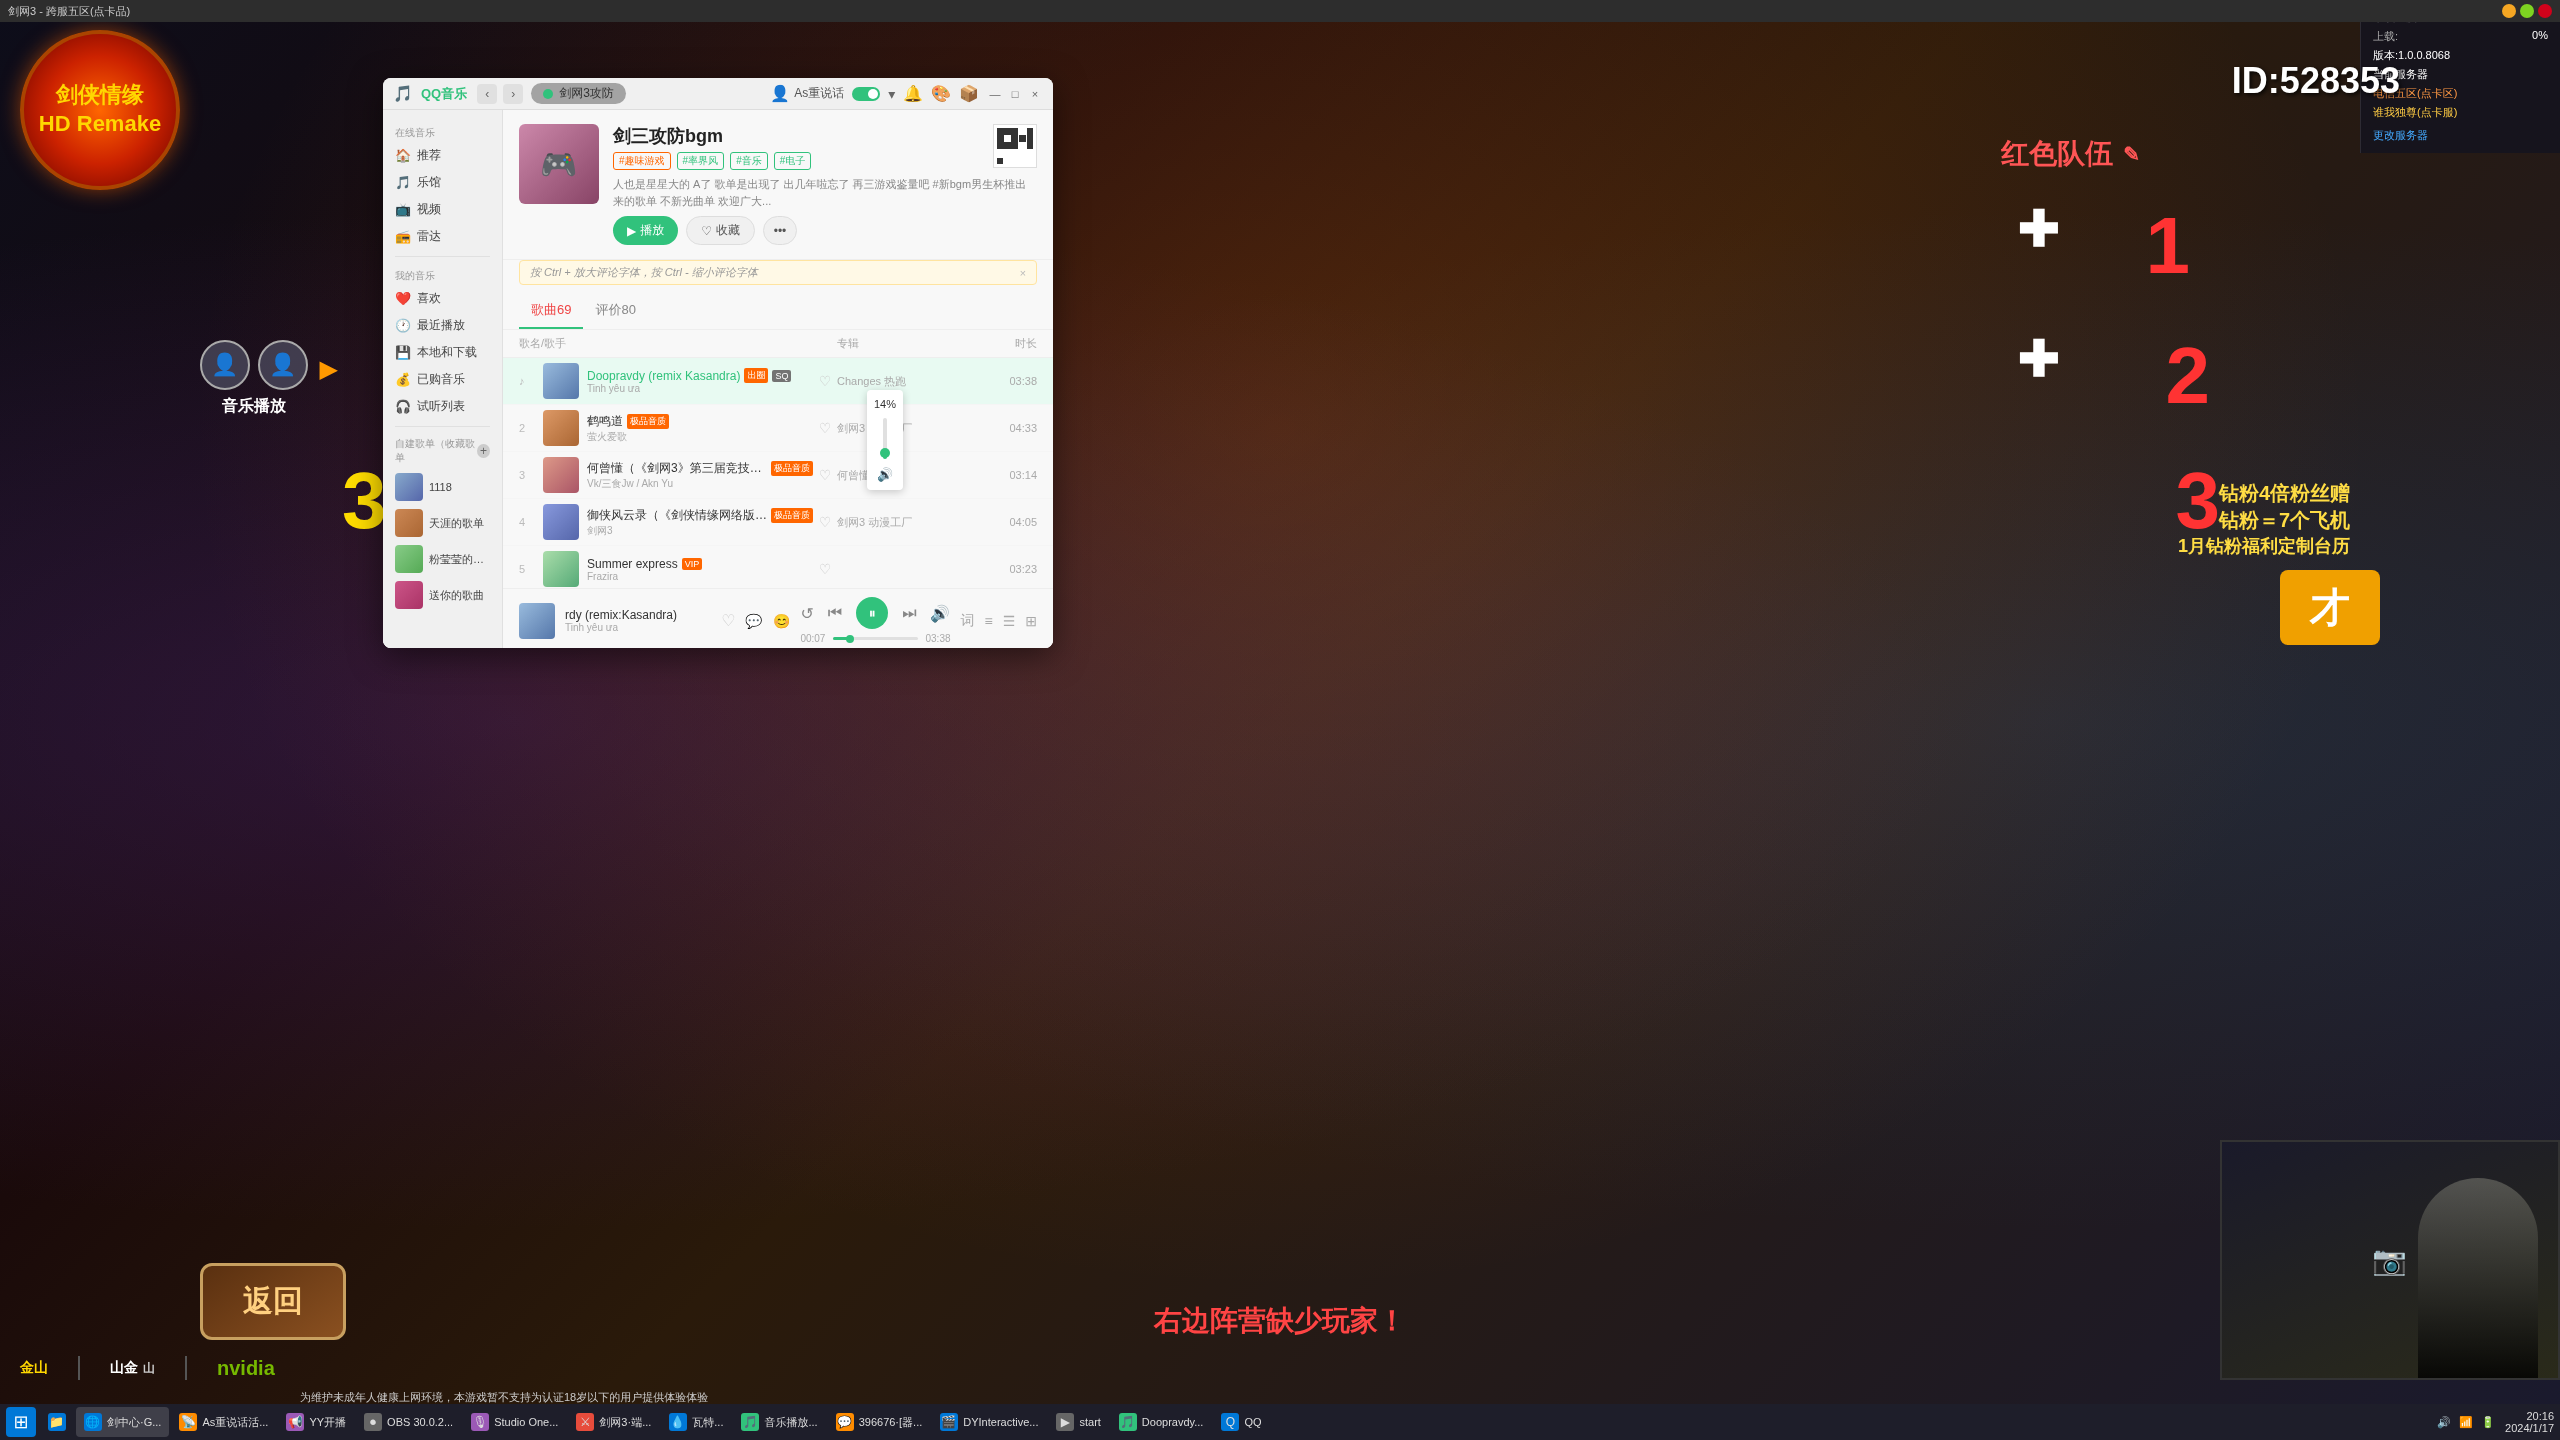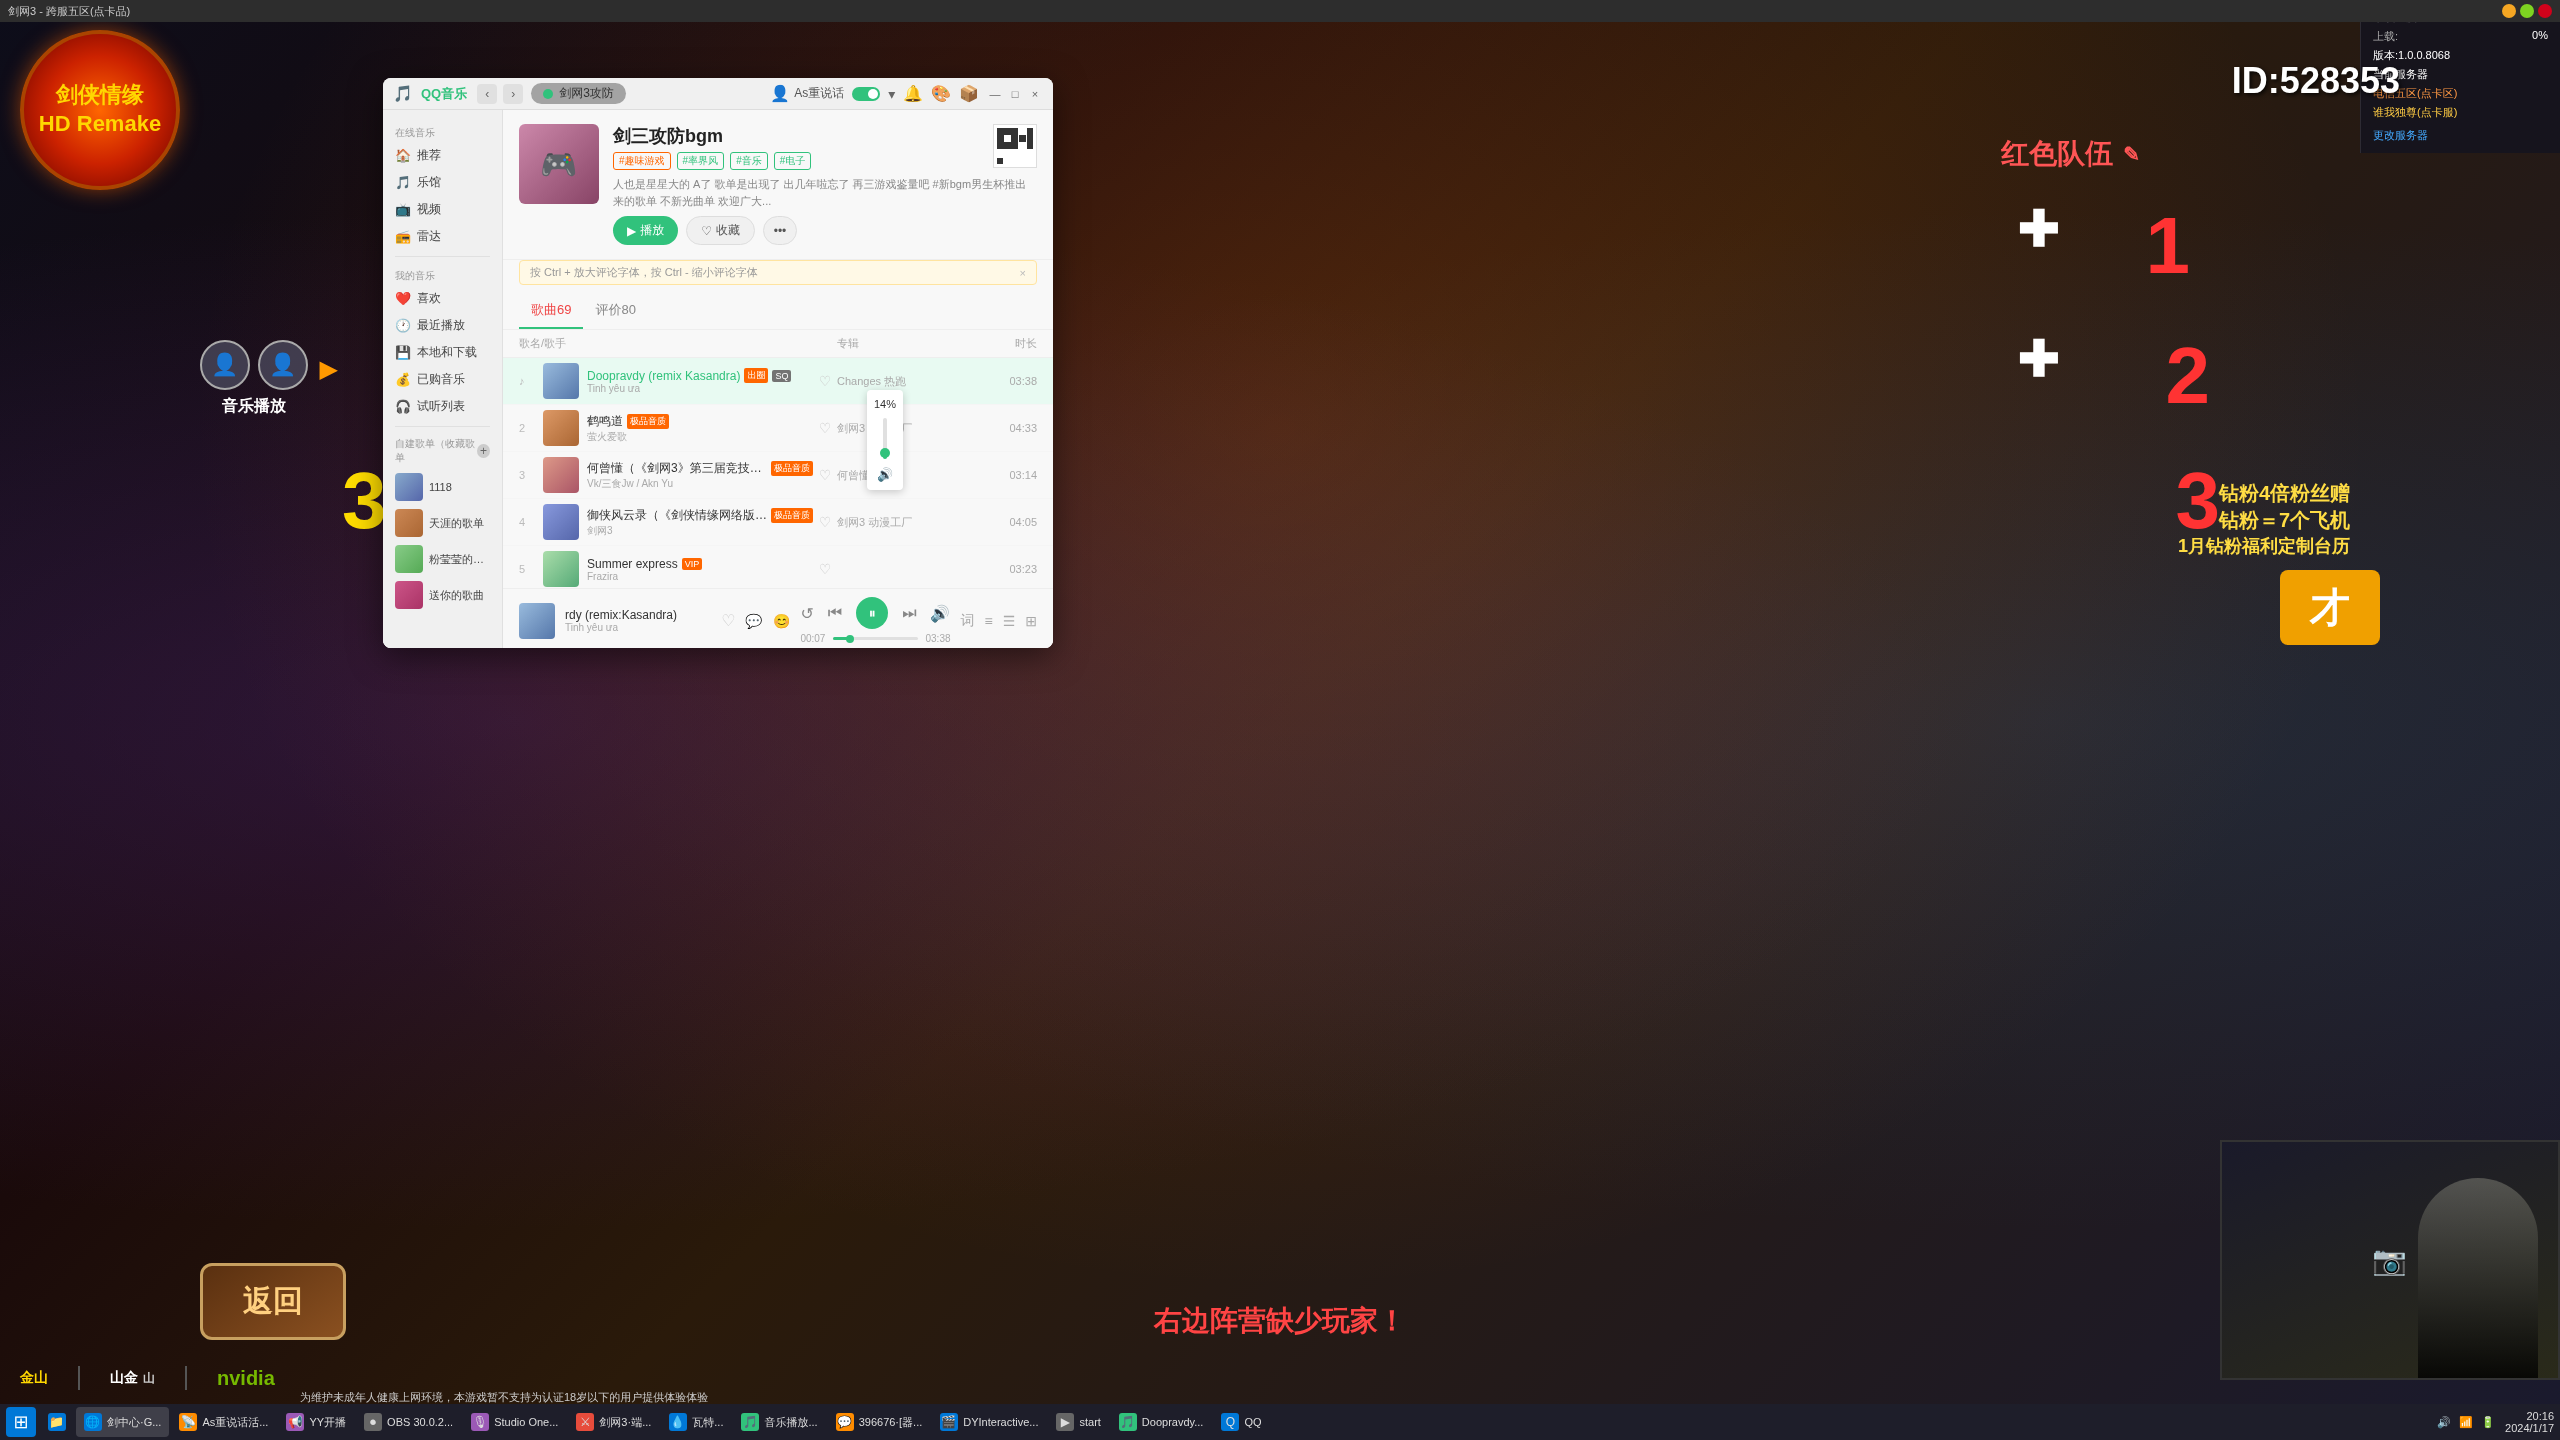--- a/index.html
+++ b/index.html
@@ -239,21 +239,21 @@
       transform: translateX(-50%);
       color: #ff4444;
       font-size: 28px;
       font-weight: bold;
       z-index: 100;
     }
 
     
     .logos-bar {
       position: absolute;
-      bottom: 50px;
+      bottom: 60px;
       left: 20px;
       display: flex;
       align-items: center;
       gap: 30px;
       z-index: 100;
     }
     .logo-item {
       color: #fff;
       font-size: 20px;
       font-weight: bold;
@@ -648,20 +648,21 @@
       background: #fff9e6;
       border: 1px solid #ffe4a0;
       border-radius: 4px;
       margin: 0 16px 8px;
       padding: 4px 10px;
       font-size: 11px;
       color: #999;
       display: flex;
       align-items: center;
       justify-content: space-between;
+      font-style: italic;
     }
 
     
     .tab-bar {
       display: flex;
       padding: 0 16px;
       border-bottom: 1px solid #eee;
     }
     .tab {
       padding: 8px 12px;

